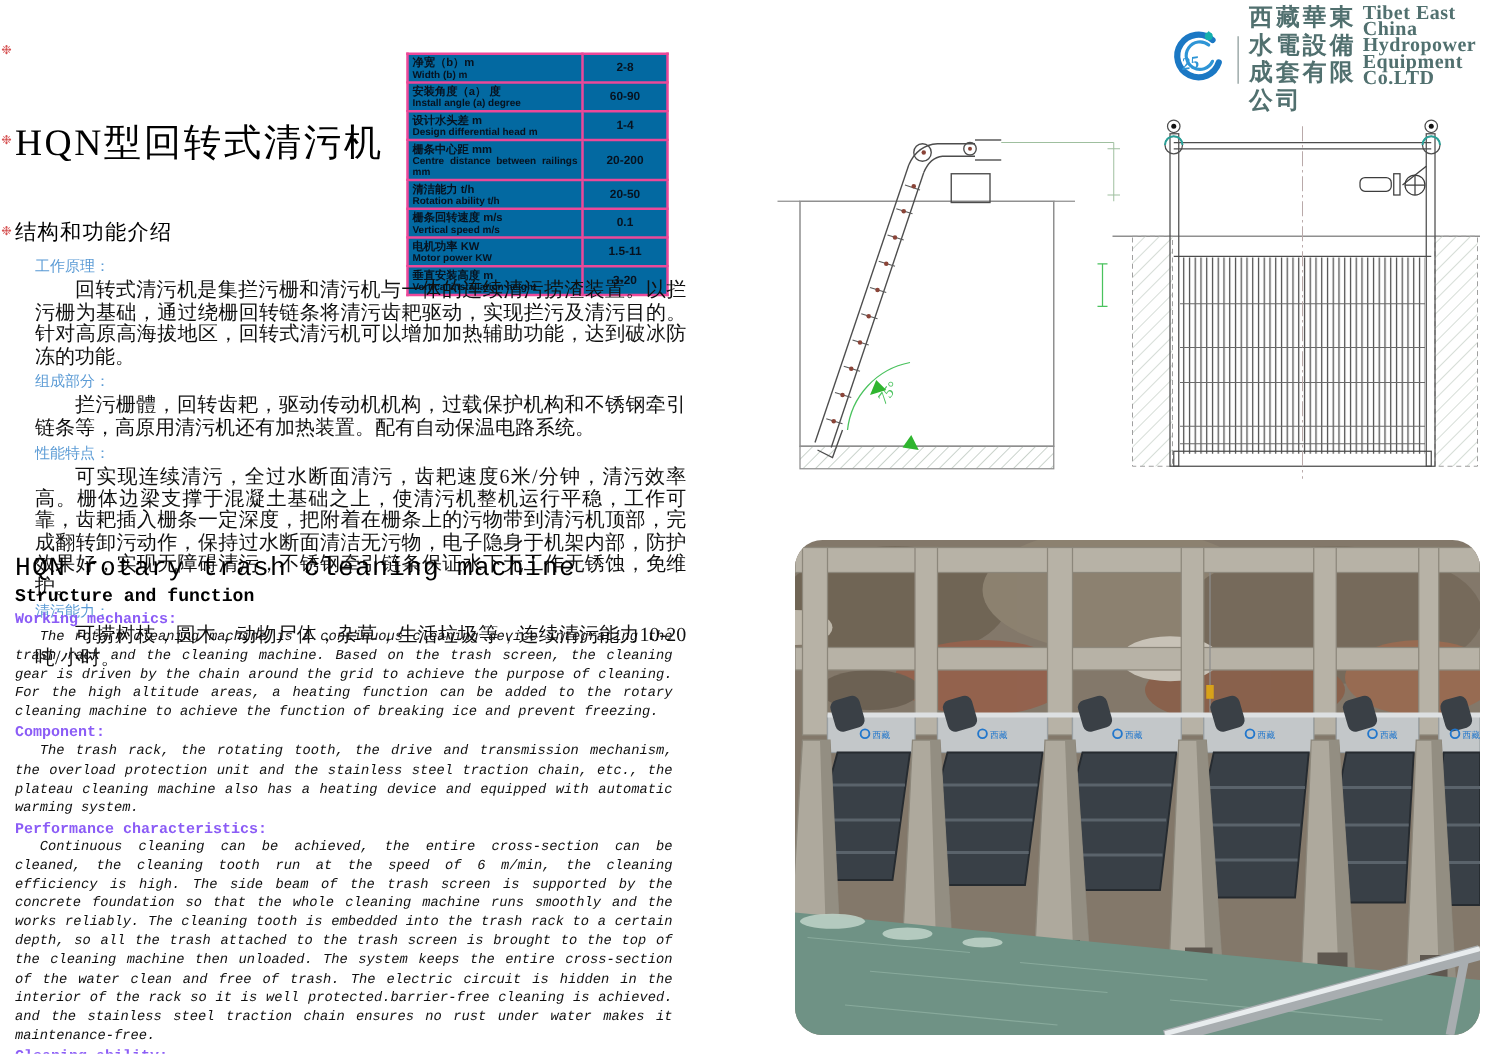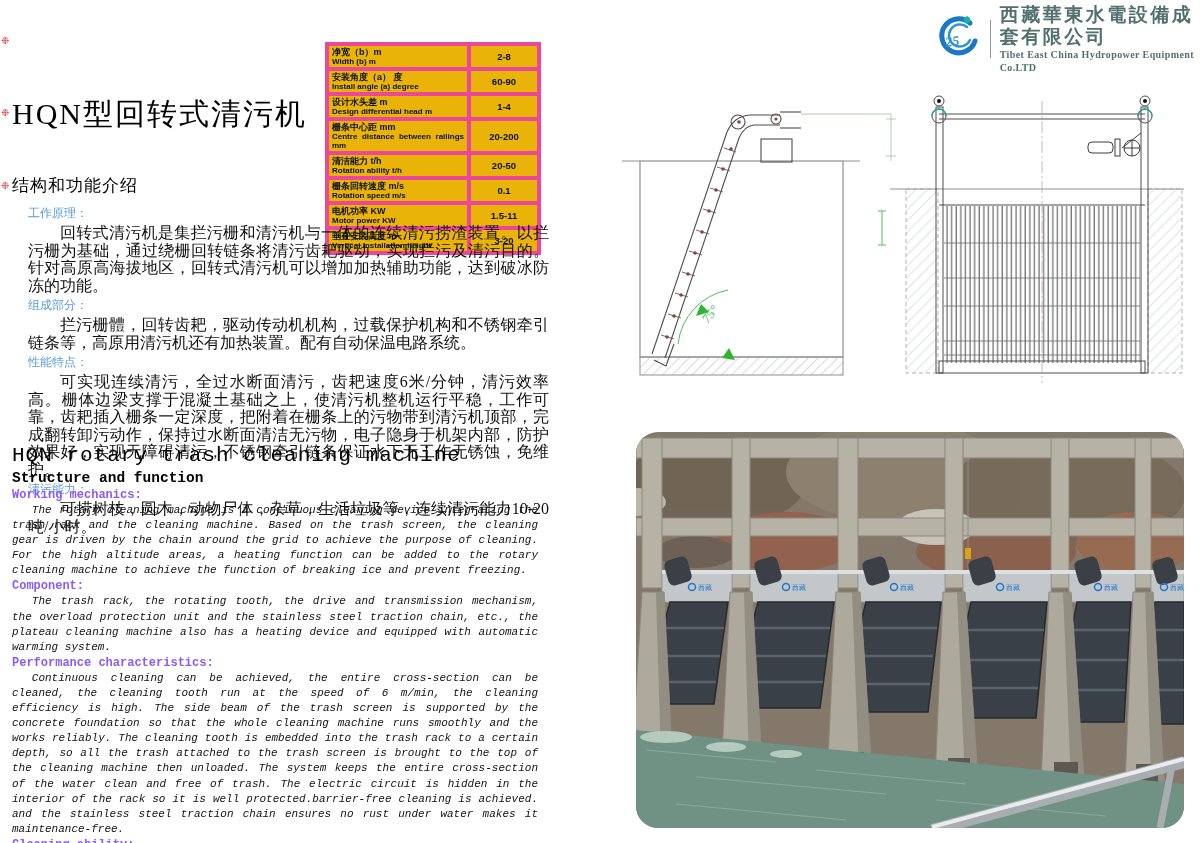--- a/index.html
+++ b/index.html
@@ -5,27 +5,27 @@
   html,body{margin:0;padding:0;}
   body{
     width:1200px;height:843px;position:relative;overflow:hidden;background:#ffffff;
     font-family:"Liberation Serif","DejaVu Serif",serif;color:#111;
   }
   
   .edge-mark{position:absolute;left:1px;font-size:10px;color:#cf3333;opacity:.85;line-height:10px;}
   
   .company{position:absolute;left:934px;top:4px;display:flex;align-items:center;}
   .company .divider{width:1px;height:38px;background:#8b9a99;margin:0 9px 0 6px;}
-  .company-names{display:flex;flex-direction:column;justify-content:center;}
+  .company-names{display:flex;flex-direction:row;justify-content:center;}
   .company-cn{font-size:19px;font-weight:600;letter-spacing:2.5px;color:#51706f;line-height:22px;}
-  .company-en{font-size:10px;color:#51706f;letter-spacing:.4px;line-height:13px;font-weight:600;}
+  .company-en{font-size:16px;color:#51706f;letter-spacing:.4px;line-height:13px;font-weight:600;}
   
   .spec{position:absolute;left:325px;top:42px;border-collapse:collapse;table-layout:fixed;width:196px;
         font-family:"Liberation Sans","DejaVu Sans",sans-serif;}
-  .spec td{border:4px solid #ec4899;background:#eab308;color:#07121f;padding:1px 3px;vertical-align:middle;}
+  .spec td{border:2px solid #ec4899;background:#0369a1;color:#07121f;padding:1px 3px;vertical-align:middle;}
   .spec{border:2px solid #1c2b33;}
   .spec .lab{width:132px;}
   .spec .lab .cn{font-size:9px;font-weight:bold;line-height:10px;}
   .spec .lab .en{font-size:8px;font-weight:bold;line-height:9px;text-align:justify;}
   .spec .val{width:60px;text-align:center;font-size:9.5px;font-weight:bold;}
   
   .cn-title{position:absolute;left:12px;top:94px;font-size:30px;letter-spacing:2px;color:#000;}
   .cn-subtitle{position:absolute;left:12px;top:174px;font-size:17px;letter-spacing:1px;color:#000;}
   .cn-sections{position:absolute;left:28px;top:202px;width:521px;}
   .cn-h{font-size:12px;color:#5b9bd5;margin:3px 0 2px 0;}
@@ -100,21 +100,21 @@
   <tr>
     <td class="lab">
           <div class="cn">清洁能力 t/h</div>
         <div class="en">Rotation ability t/h</div>
         </td>
     <td class="val">20-50</td>
       </tr>
   <tr>
     <td class="lab">
           <div class="cn">栅条回转速度 m/s</div>
-        <div class="en">Rotation speed m/s</div>
+        <div class="en">Vertical speed m/s</div>
         </td>
     <td class="val">0.1</td>
       </tr>
   <tr>
     <td class="lab">
           <div class="cn">电机功率 KW</div>
         <div class="en">Motor power KW</div>
         </td>
     <td class="val">1.5-11</td>
       </tr>

